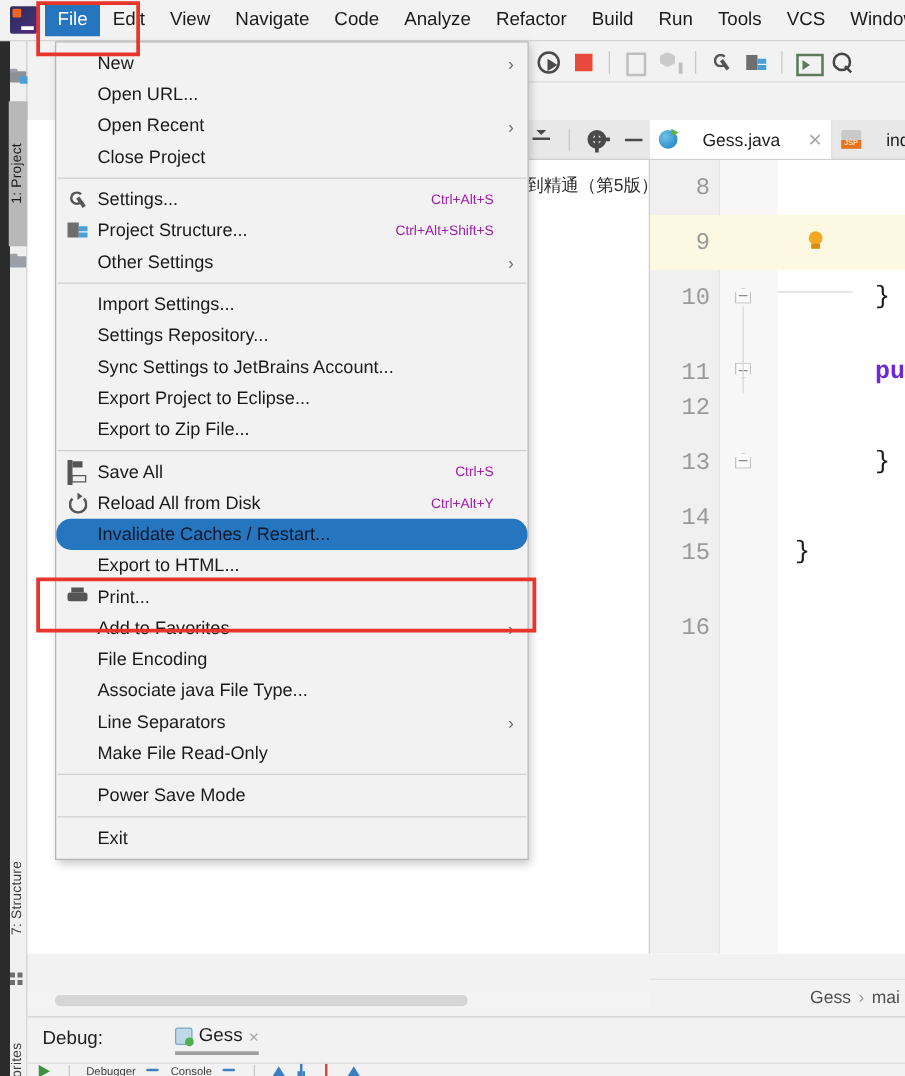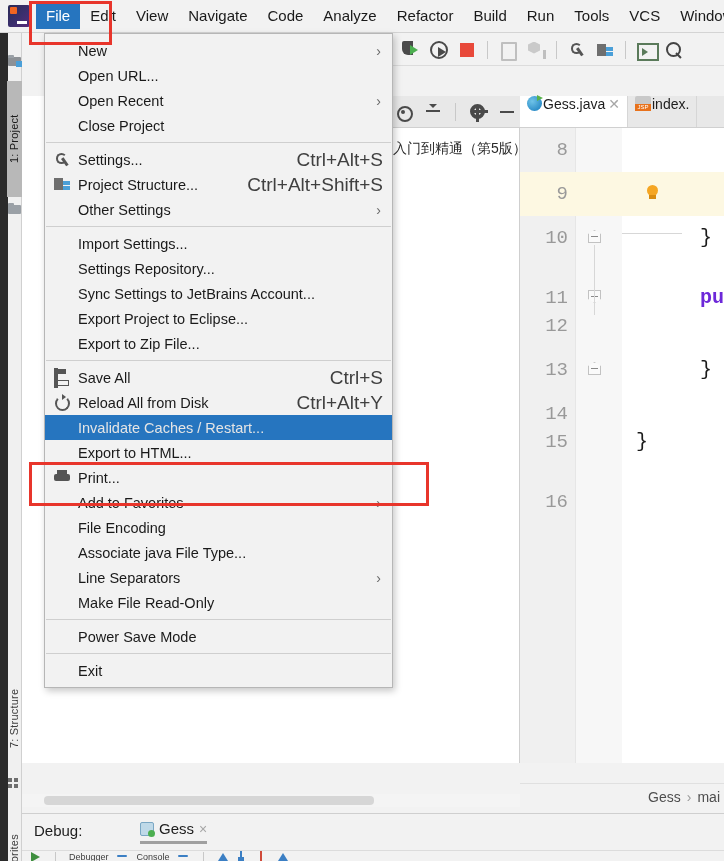--- a/index.html
+++ b/index.html
@@ -115,21 +115,21 @@
     position: absolute; left: 390px; top: 96px; width: 130px; height: 32px;
     background: #e8e8e8; display: flex; align-items: center; gap: 4px;
     border-bottom: 1px solid #d0d0d0;
   }
   .tabstrip {
     position: absolute; left: 520px; top: 96px; width: 204px; height: 32px;
     background: #e8e8e8; display: flex; align-items: stretch;
     border-bottom: 1px solid #d0d0d0;
   }
   .etab {
-    display: flex; align-items: flex-start; gap: 1px; padding: 0 7px;
+    display: flex; align-items: center; gap: 20px; padding: 0 7px;
     font-size: 14px; color: #1d1d1d; white-space: nowrap;
     border-right: 1px solid #d6d6d6;
   }
   .etab.sel { background: #ffffff; }
   .etab .close { color: #a6a6a6; font-size: 14px; margin-left: 2px; }
 
   .icon-java {
     width: 15px; height: 15px; border-radius: 50%;
     background: radial-gradient(circle at 35% 35%, #6fc3e8 0%, #2f8fc9 70%);
     position: relative; flex: 0 0 auto;
@@ -231,33 +231,33 @@
     width: 7px; height: 7px; border-radius: 50%; background: #4caf50;
   }
   .debug-toolbar {
     position: absolute; left: 0; top: 36px; width: 702px; height: 12px;
     display: flex; align-items: center; gap: 8px; padding-left: 8px;
     border-top: 1px solid #dcdcdc; overflow: hidden;
   }
 
   
   .dropdown {
-    position: absolute; left: 44px; top: 33px; width: 349px;
+    position: absolute; left: 44px; top: 33px; width: 379px;
     background: #f2f2f2; border: 1px solid #b6b6b6;
     box-shadow: 2px 3px 7px rgba(0,0,0,.22); z-index: 40;
     padding: 4px 0 4px 0;
   }
   .mi {
     position: relative; height: 25px; display: flex; align-items: center;
     padding-left: 33px; font-size: 14.5px; color: #1a1a1a; white-space: nowrap;
   }
   .mi.disabled { color: #a3a3a3; }
-  .mi.sel { background: #2675bf; color: #e5e5e5; }
+  .mi.sel { background: #2675bf; color: #0f172a; border-radius: 12px; }
   .mi .accel {
-    position: absolute; right: 9px; font-size: 19px; color: #404040;
+    position: absolute; right: 27px; font-size: 11px; color: #a21caf;
   }
   .mi .arrow {
     position: absolute; right: 11px; font-size: 14px; color: #6a6a6a; line-height: 1;
   }
   .mi .mi-icon {
     position: absolute; left: 9px; top: 50%; transform: translateY(-50%);
     width: 16px; height: 16px;
   }
   .mi-sep { height: 1px; background: #cfcfcf; margin: 4px 1px; }
 

